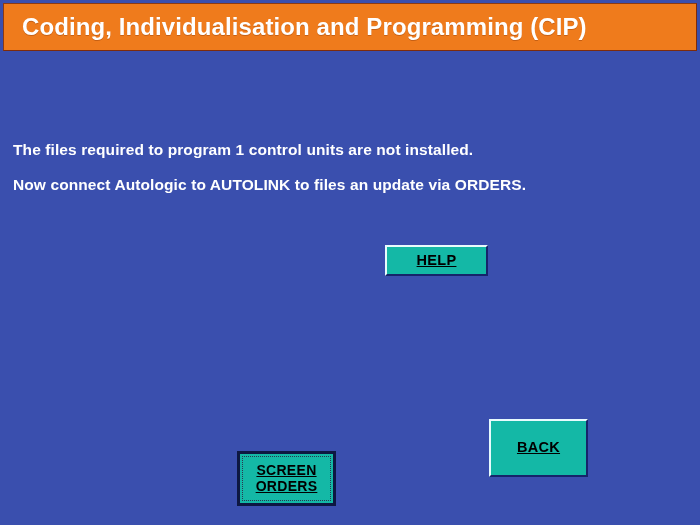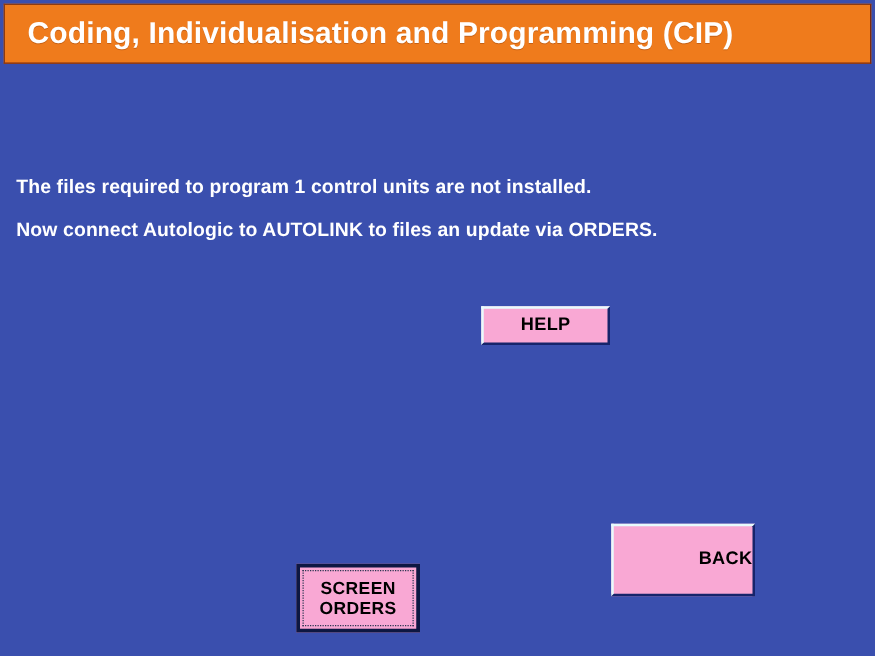--- a/index.html
+++ b/index.html
@@ -54,57 +54,57 @@
     letter-spacing: 0.1px;
   }
   #line1 { top: 141px; }
   #line2 { top: 176px; }
   #line3 { top: 246px; }
 
   
   .btn {
     position: absolute;
     box-sizing: border-box;
-    background: #f9a8d4;
+    background: #14b8a6;
     color: #000000;
     font-size: 14px;
     font-weight: bold;
     letter-spacing: 0.3px;
     text-align: center;
     display: flex;
     flex-direction: column;
     align-items: center;
     justify-content: center;
     line-height: 1.08;
     cursor: pointer;
     border-style: solid;
     border-width: 2px;
     border-top-color: #e8fbfd;
     border-left-color: #e8fbfd;
     border-right-color: #16246b;
     border-bottom-color: #16246b;
     user-select: none;
+    text-decoration: underline;
   }
   .btn .btn-line { display: block; }
 
   #btn-help {
     left: 385px;
     top: 245px;
     width: 103px;
     height: 31px;
     font-size: 14.5px;
   }
 
   #btn-back {
     left: 489px;
     top: 419px;
-    width: 115px;
+    width: 99px;
     height: 58px;
     font-size: 14.5px;
-    align-items: flex-end;
   }
 
   
   #btn-screen-capture {
     left: 237px;
     top: 421px;
     width: 99px;
     height: 55px;
     border-width: 3px;
     border-top-color: #0d1742;

